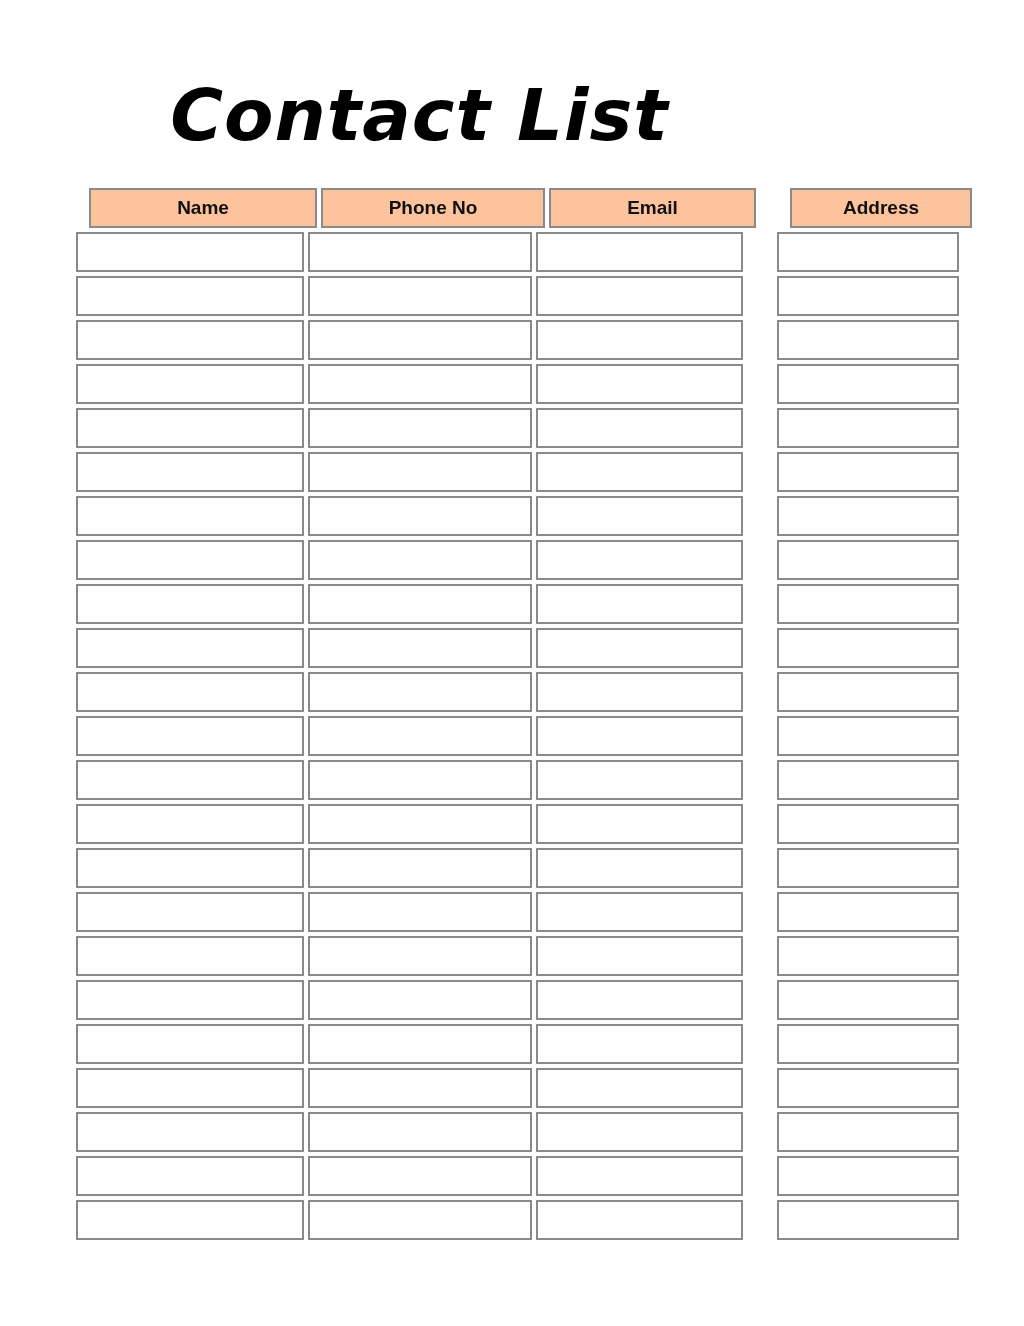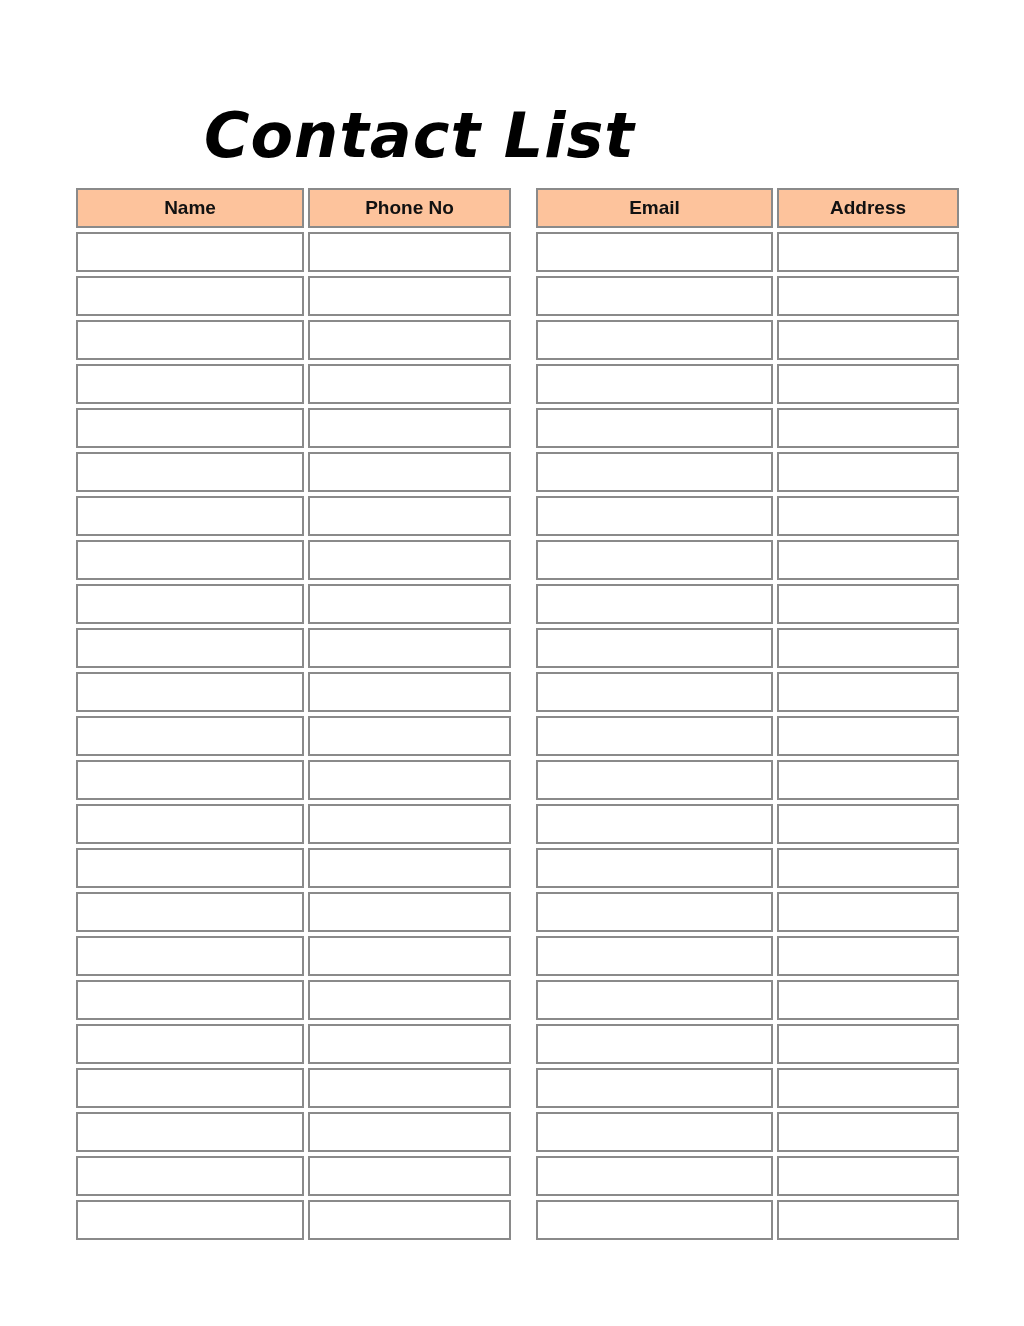--- a/index.html
+++ b/index.html
@@ -1,34 +1,34 @@
 <!DOCTYPE html>
 <html><head>
   <meta charset="utf-8">
   <style>
     html, body { margin: 0; padding: 0; background: #ffffff; }
     body { width: 1024px; height: 1326px; position: relative; font-family: "DejaVu Sans", sans-serif; }
     .title {
-      position: absolute; left: 0; top: 96px; width: 839px; text-align: center;
+      position: absolute; left: 0; top: 75px; width: 839px; text-align: center;
       font-family: "DejaVu Sans", sans-serif; font-weight: bold; font-style: italic;
-      font-size: 62px; color: #000; letter-spacing: 1px; line-height: 80px;
+      font-size: 72px; color: #000; letter-spacing: 1px; line-height: 80px;
     }
     .table { position: absolute; left: 76px; top: 188px; }
     .row { position: absolute; left: 0; height: 40px; }
     .cell {
       position: absolute; top: 0; height: 40px; box-sizing: border-box;
       border: 2px solid #8a8a8a; background: #ffffff;
     }
     .hdr .cell {
       background: #fdc39c; display: flex; align-items: center; justify-content: center;
-      font-family: "Liberation Sans", sans-serif; font-weight: bold; font-size: 19px; color: #111;
+      font-family: "Liberation Sans", sans-serif; font-weight: bold; font-size: 19px; color: #111; margin-left: 13px;
     }
     .c0 { left: 0; width: 228px; }
-    .c1 { left: 232px; width: 203px; }
-    .c2 { left: 460px; width: 237px; }
+    .c1 { left: 232px; width: 224px; }
+    .c2 { left: 460px; width: 207px; }
     .c3 { left: 701px; width: 182px; }
   </style>
 </head>
 <body>
 
 <div class="title">Contact List</div>
 
 <div class="table" id="tbl">
   <div class="row hdr" style="top:0;">
     <div class="cell c0">Name</div>

